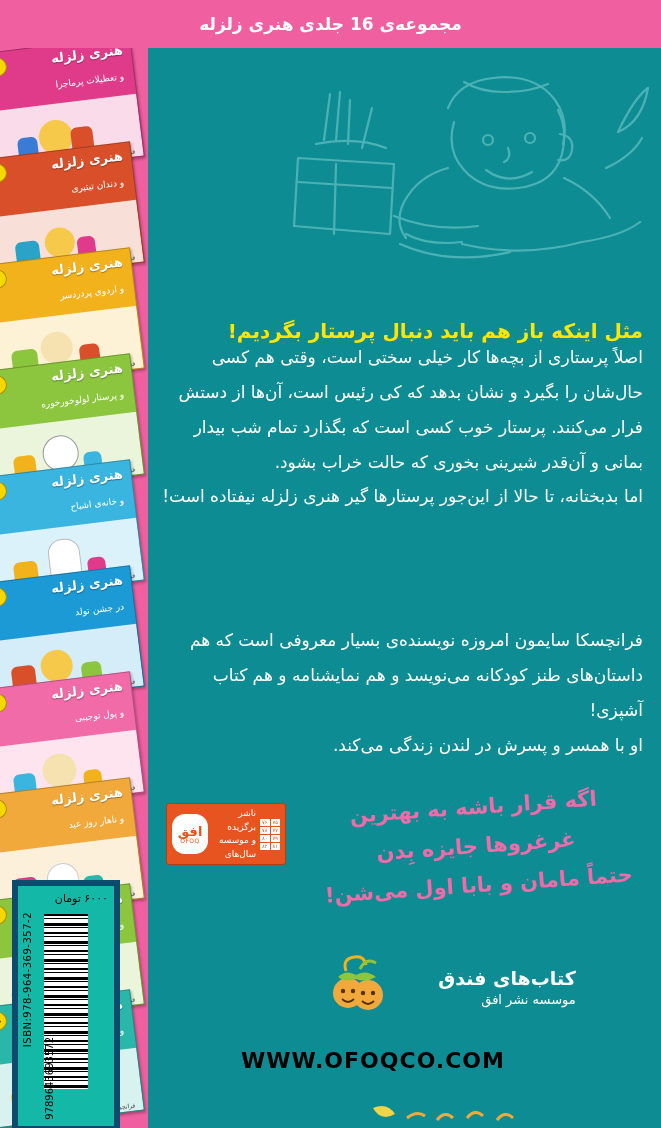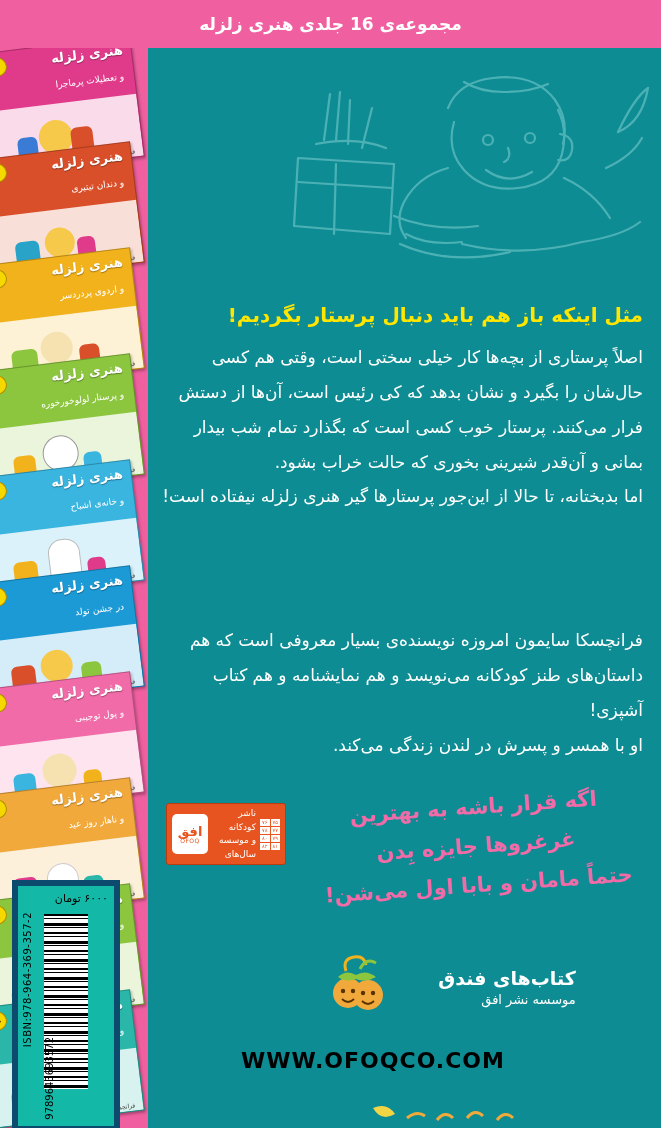--- a/index.html
+++ b/index.html
@@ -123,21 +123,21 @@
   .lineart {
     position: absolute;
     top: 0; left: 0;
     width: 513px;
     height: 250px;
     opacity: .55;
   }
 
   .headline {
     position: absolute;
-    top: 252px;
+    top: 268px;
     right: 18px;
     left: 18px;
     text-align: right;
     color: #ffe600;
     font-size: 20px;
     font-weight: bold;
     line-height: 1.5;
   }
   .body-text {
     position: absolute;
@@ -185,21 +185,21 @@
     border: 1px solid #b63d12;
     border-radius: 3px;
     display: flex;
     align-items: center;
     padding: 0 5px;
     box-sizing: border-box;
   }
   .seal-logo {
     width: 36px; height: 40px;
     background: #ffffff;
-    border-radius: 5px;
+    border-radius: 13px;
     color: #e8541f;
     font-size: 13px;
     font-weight: bold;
     display: flex;
     flex-direction: column;
     align-items: center;
     justify-content: center;
     line-height: 1;
     flex: none;
   }
@@ -509,21 +509,21 @@
         <span>۷۶</span>
         <span>۷۷</span>
         <span>۷۸</span>
         <span>۷۹</span>
         <span>۸۰</span>
         <span>۸۱</span>
         <span>۸۲</span>
       </div>
       <div class="seal-text">
         <div>ناشر</div>
-        <div>کودکانه</div>
+        <div>برگزیده</div>
         <div>و موسسه</div>
         <div>سال‌های</div>
       </div>
       <div class="seal-logo">
         <span>افق</span>
         <small>OFOQ</small>
       </div>
     </div>
 
     <div class="publisher">

